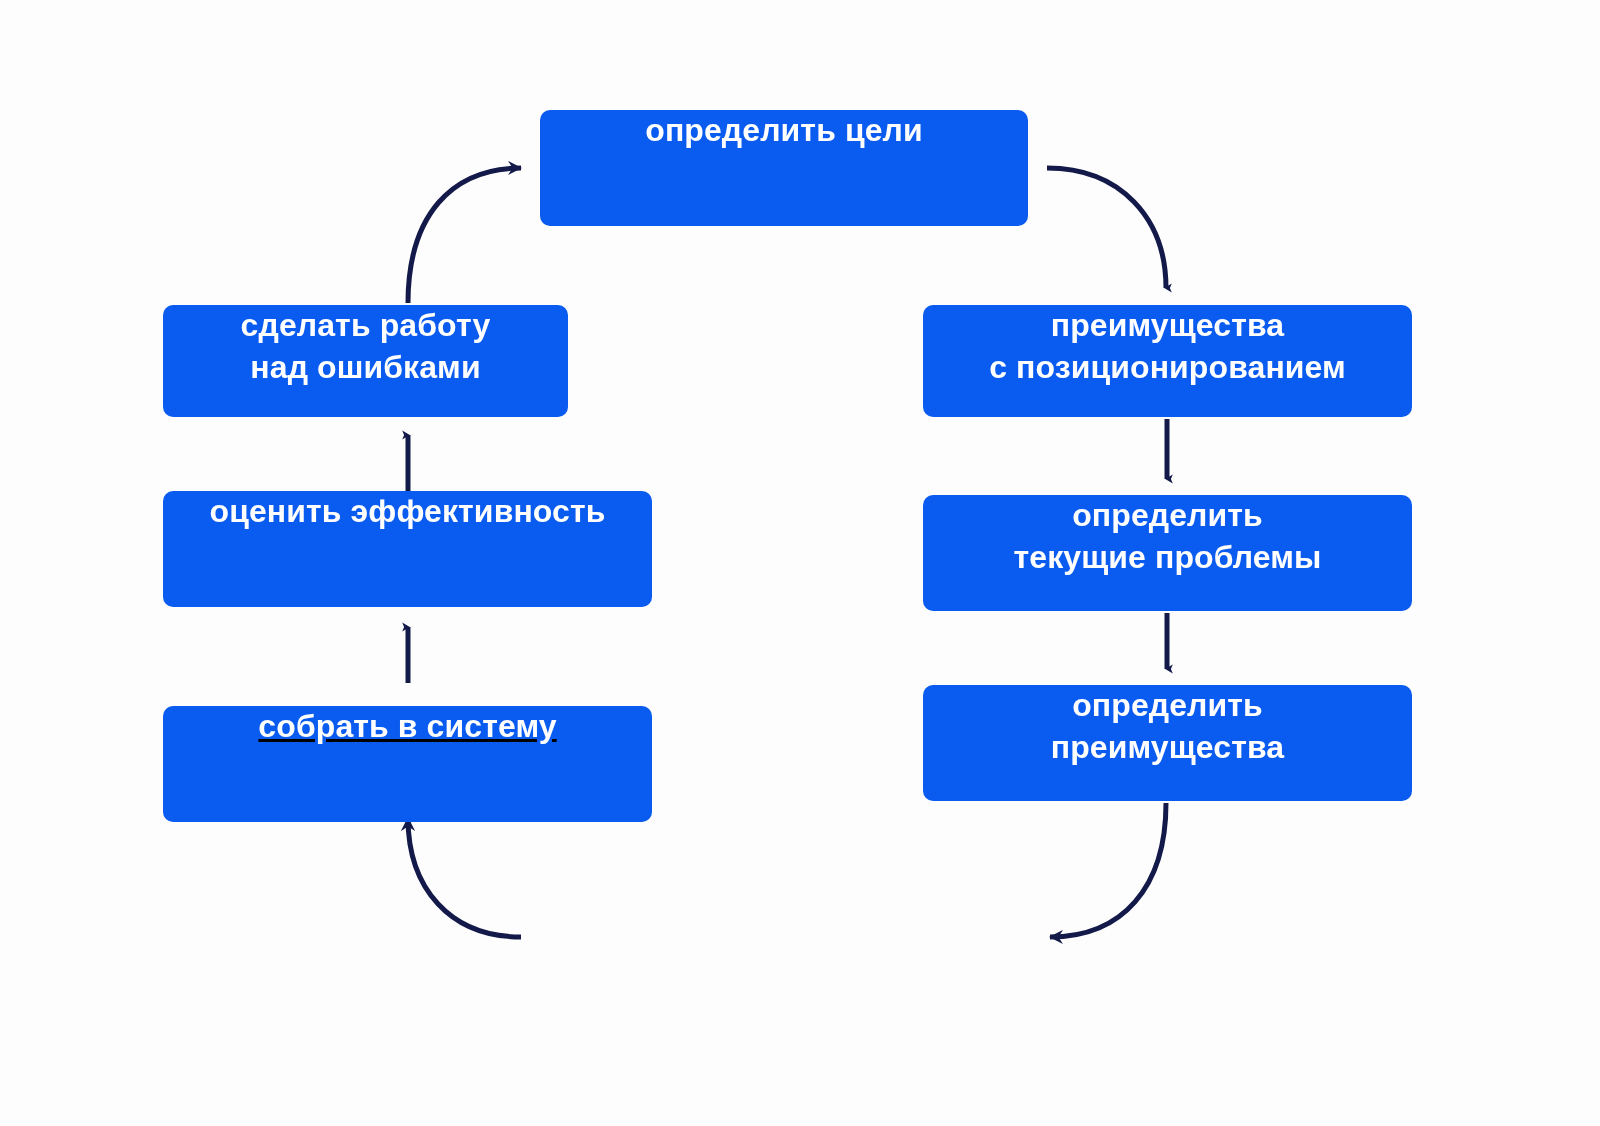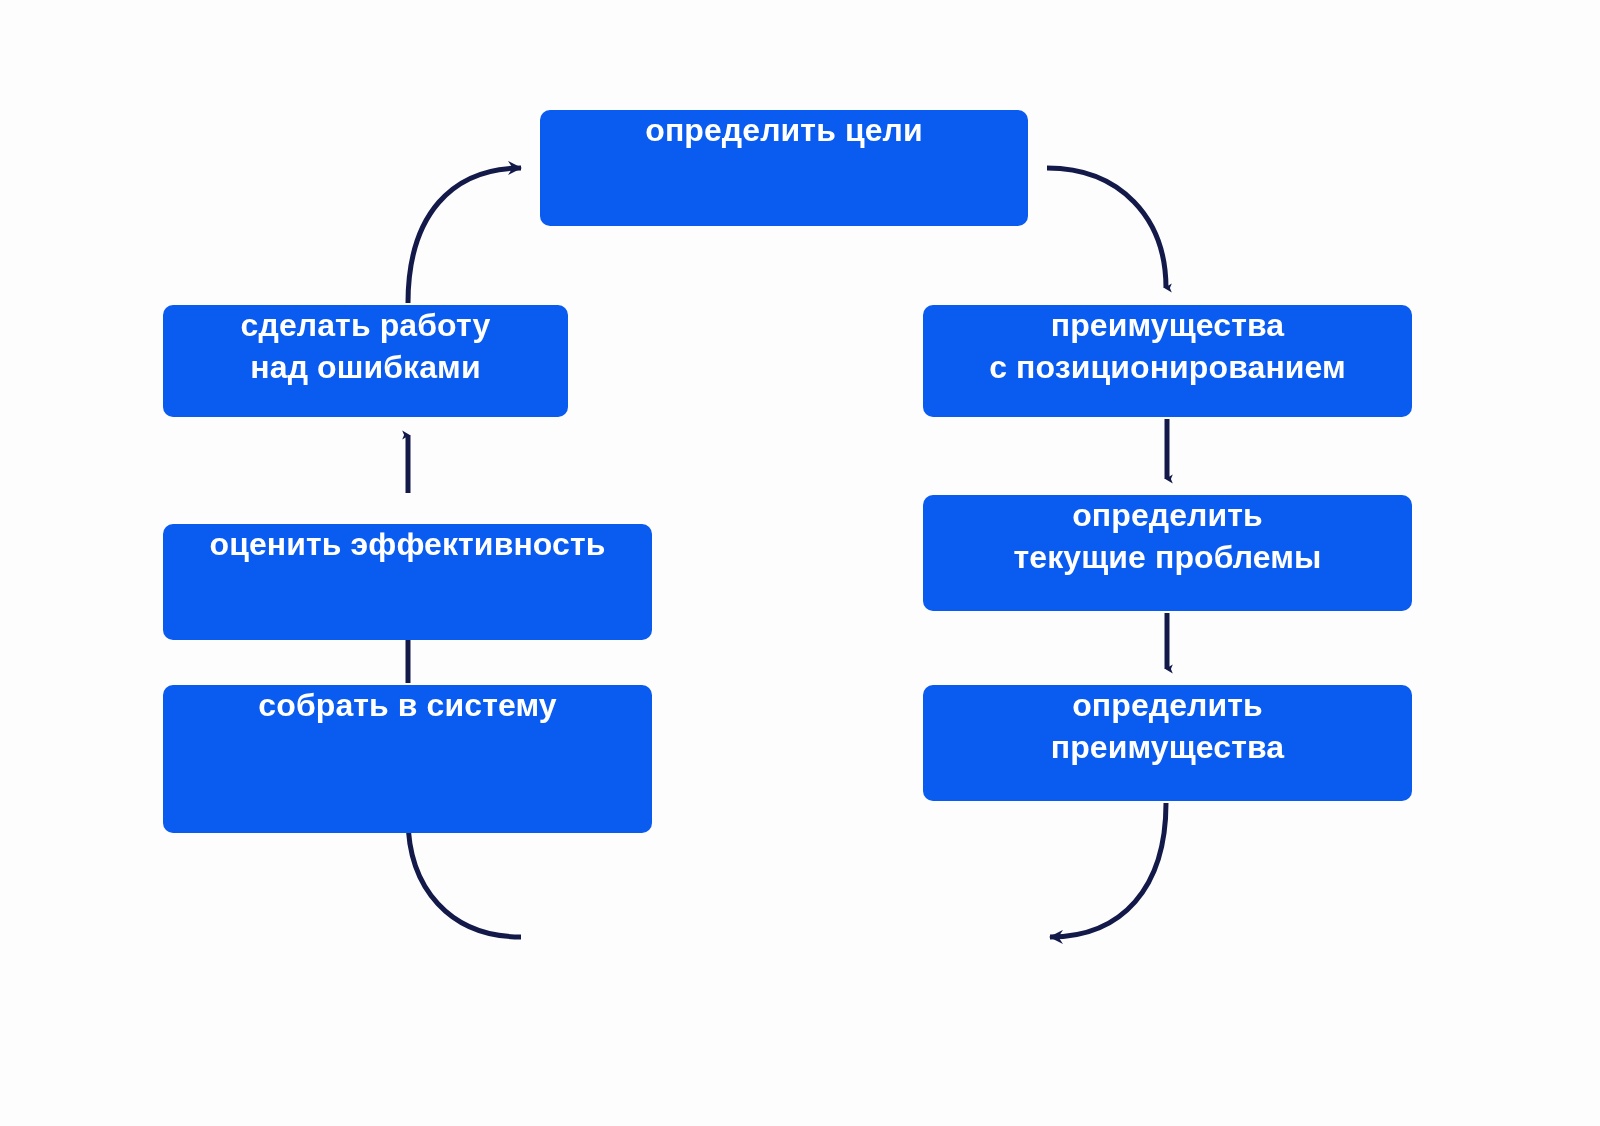--- a/index.html
+++ b/index.html
@@ -45,22 +45,22 @@
     letter-spacing: 0.1px;
     white-space: pre-line;
     padding: 0 18px;
   }
   
   #node-goals        { left: 540px;  top: 110px;  width: 488px; height: 116px; }
   #node-positioning  { left: 923px;  top: 305px;  width: 489px; height: 112px; }
   #node-problems     { left: 923px;  top: 495px;  width: 489px; height: 116px; }
   #node-advantages   { left: 923px;  top: 685px;  width: 489px; height: 116px; }
   #node-audience     { left: 540px;  top: 880px;  width: 488px; height: 120px; }
-  #node-system       { left: 163px;  top: 685px;  width: 489px; height: 148px; }
-  #node-efficiency   { left: 163px;  top: 524px;  width: 489px; height: 116px; }
+  #node-system       { left: 163px;  top: 706px;  width: 489px; height: 116px; text-decoration: underline; }
+  #node-efficiency   { left: 163px;  top: 491px;  width: 489px; height: 116px; }
   #node-mistakes     { left: 163px;  top: 305px;  width: 405px; height: 112px; }
 </style>
 </head>
 <body>
 
 <div id="canvas">
 
   <svg id="arrow-layer" viewBox="0 0 1600 1126" width="1600" height="1126" xmlns="http://www.w3.org/2000/svg">
     <defs>
       <marker id="solid-head-down" markerWidth="10" markerHeight="10" refX="5" refY="8.2" orient="auto" markerUnits="userSpaceOnUse">

